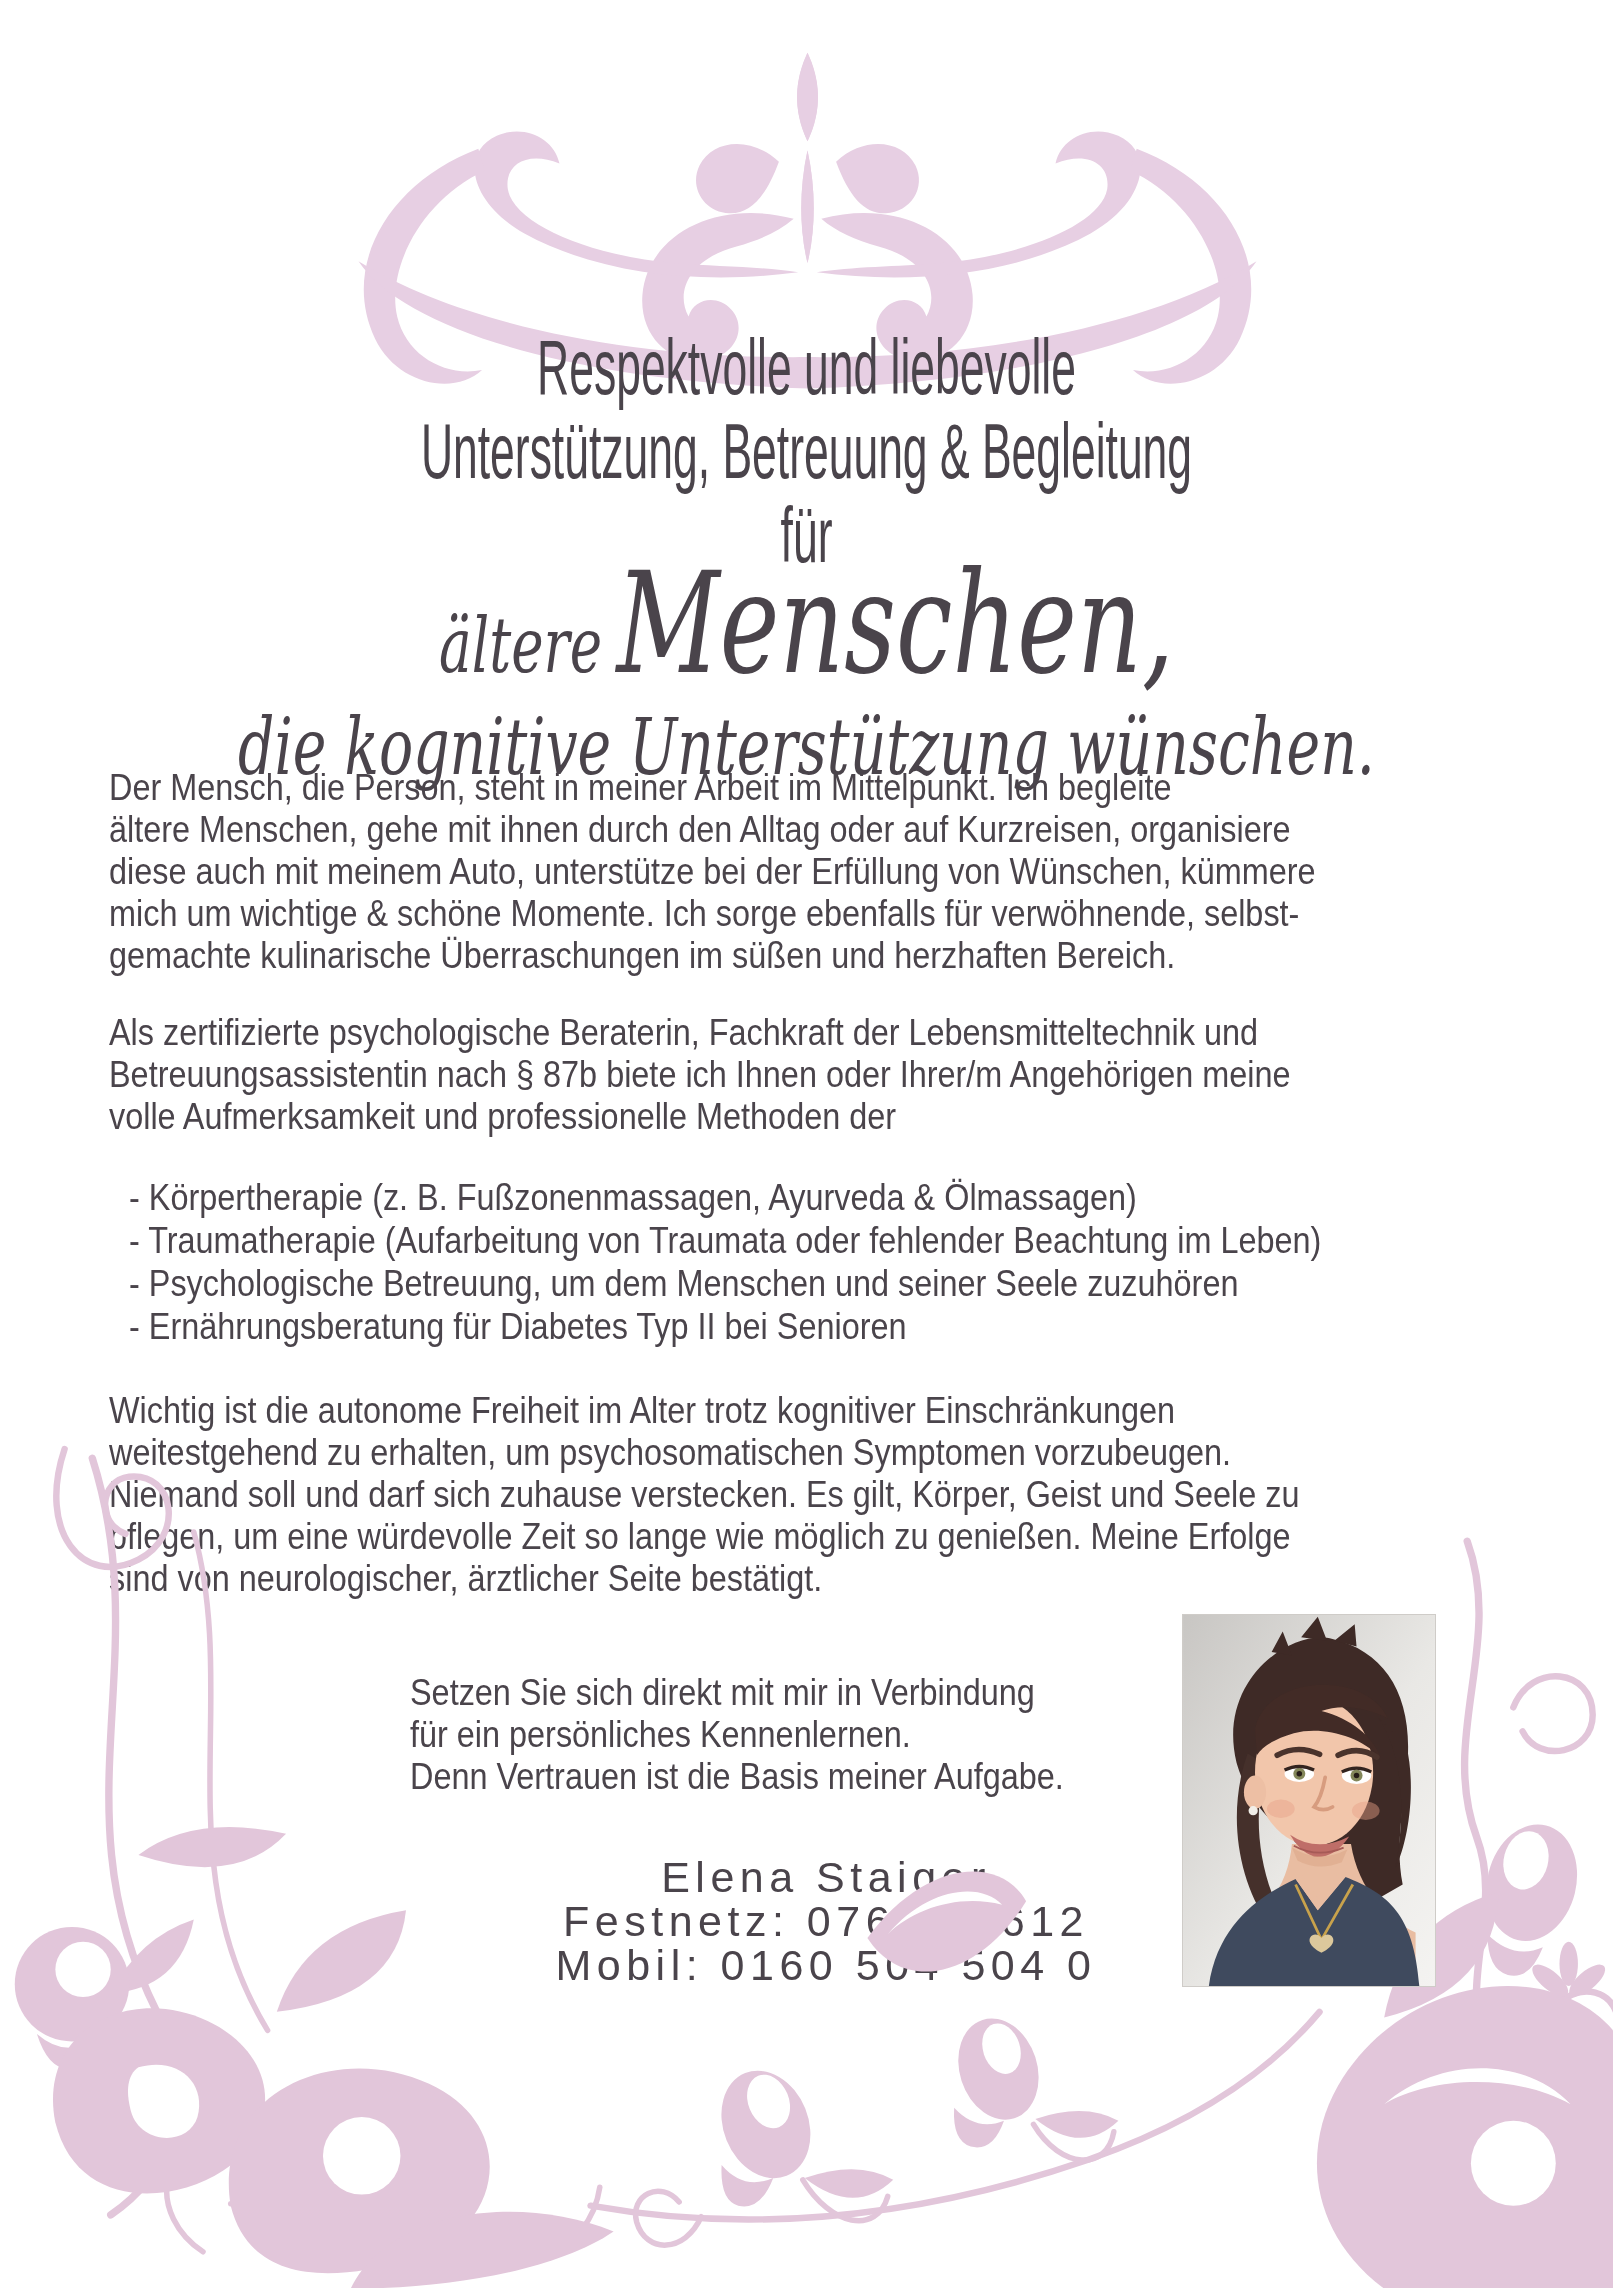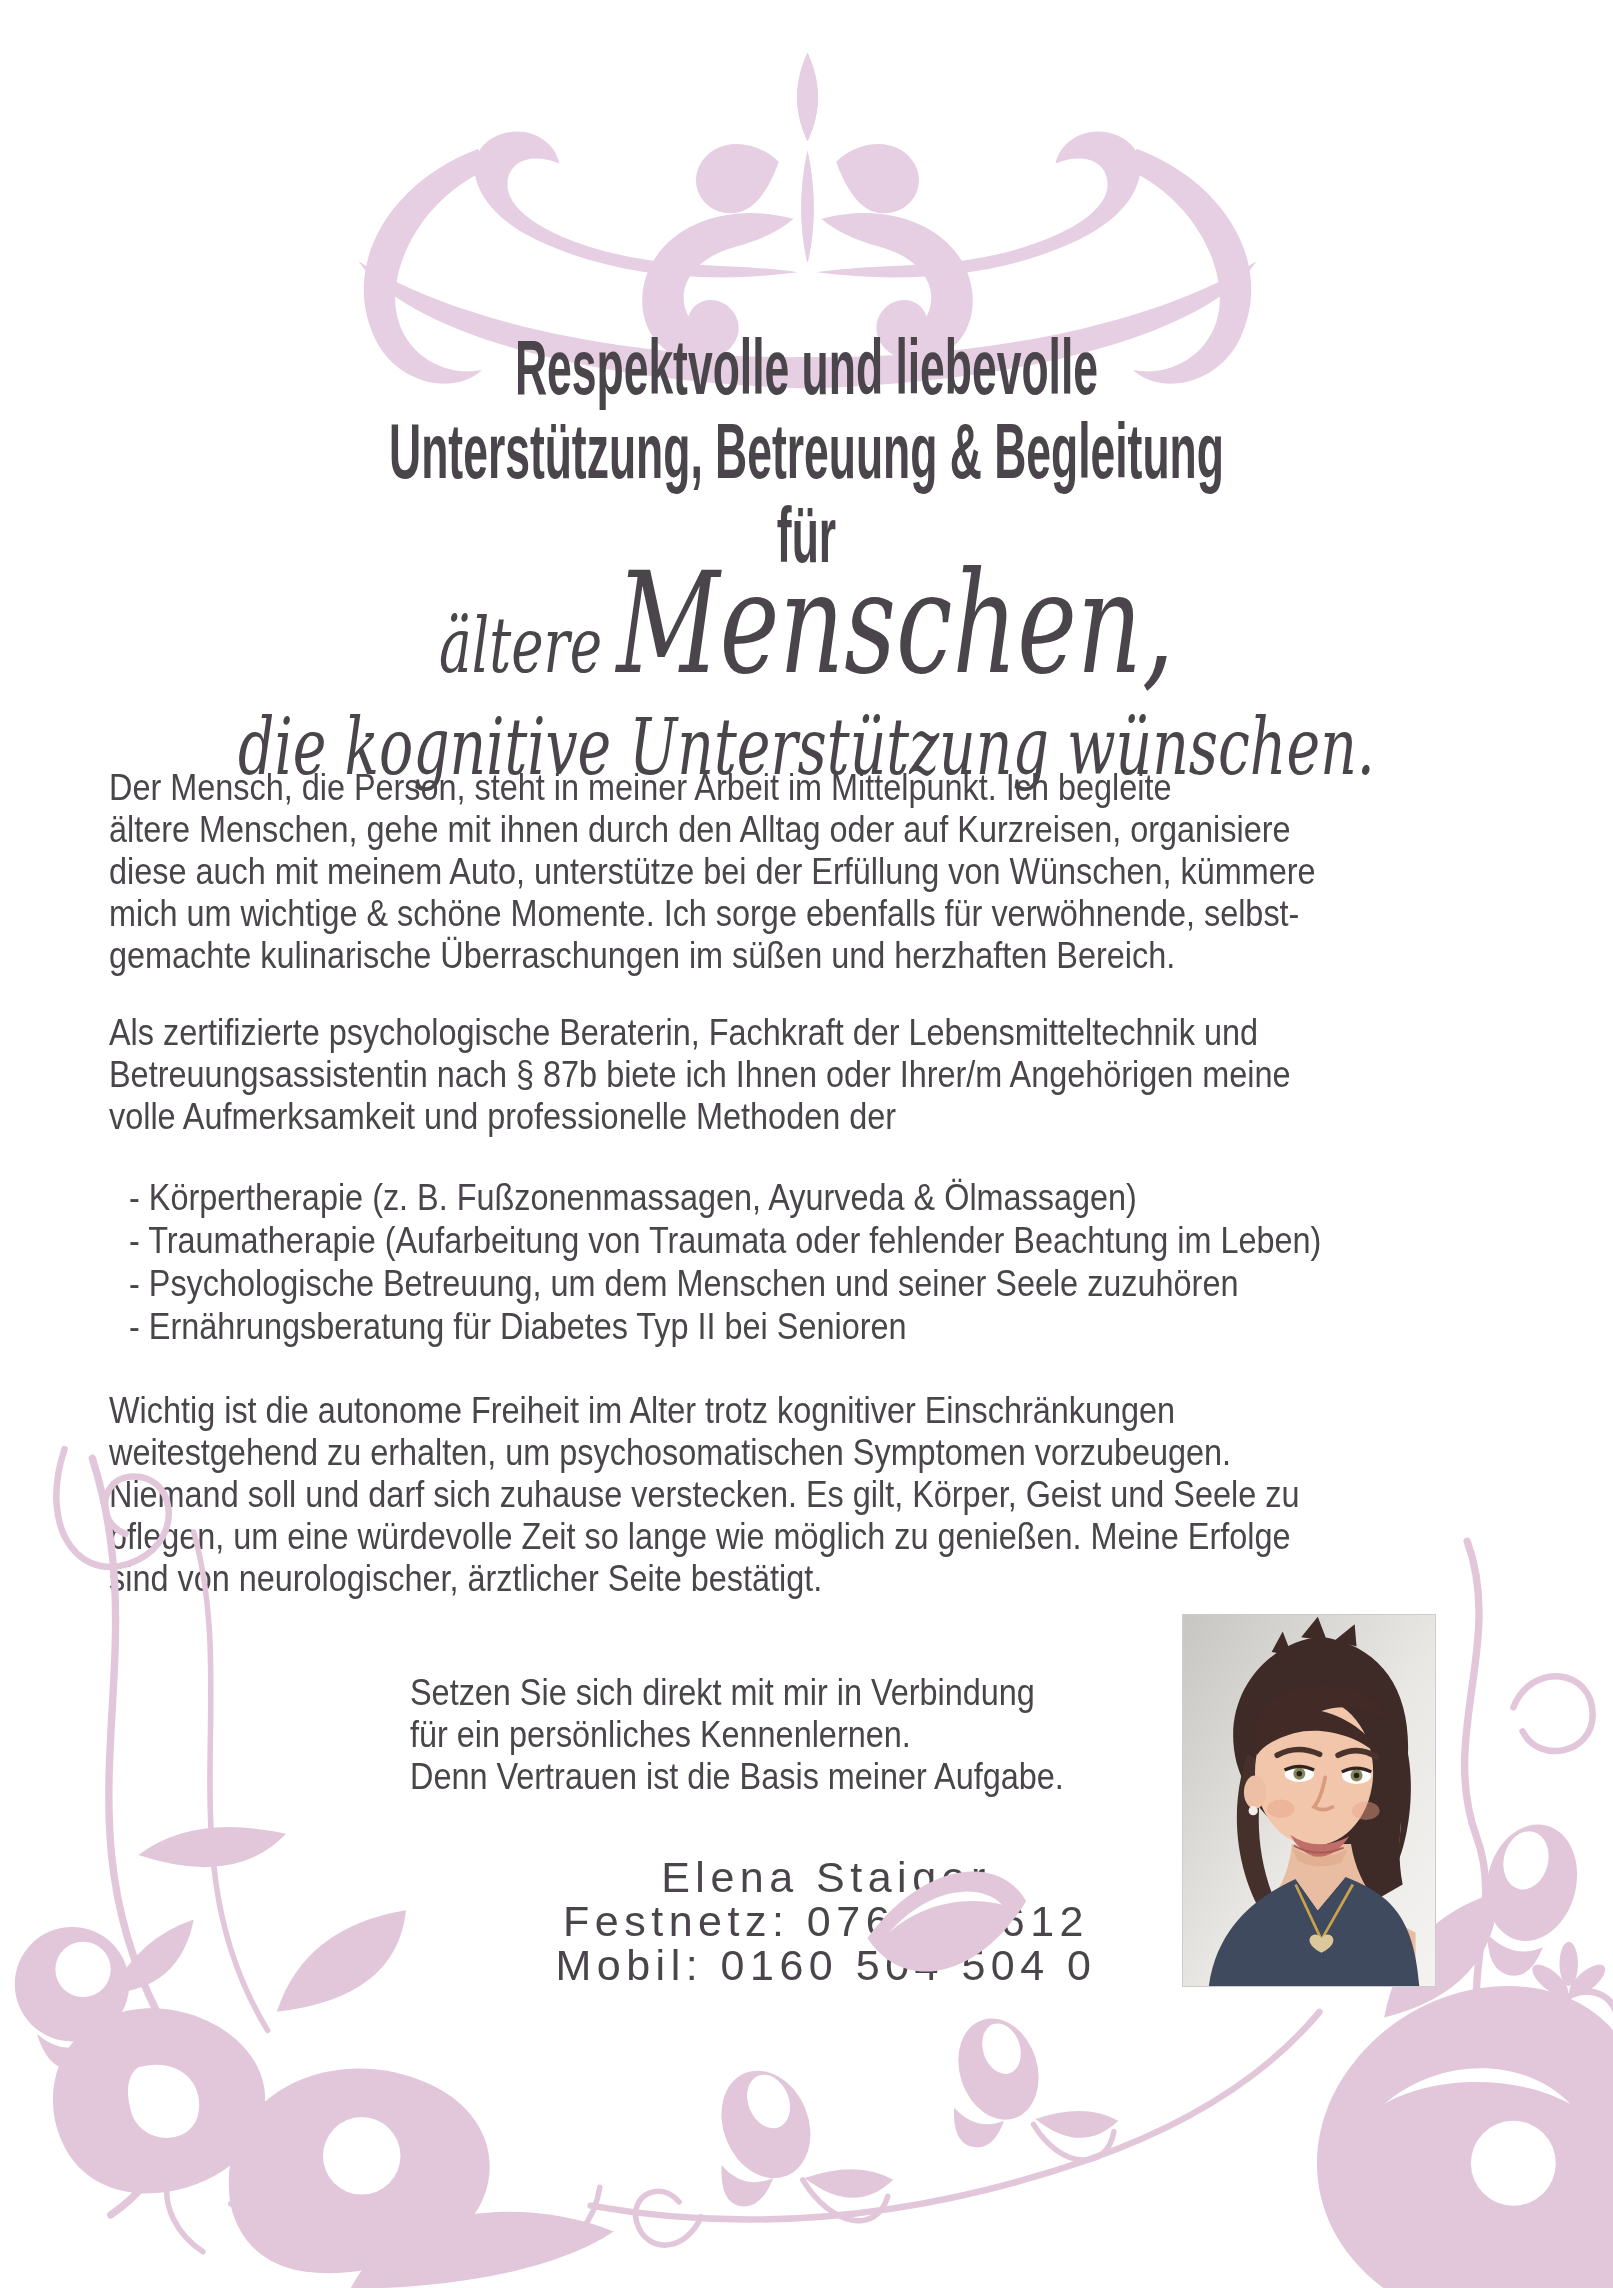--- a/index.html
+++ b/index.html
@@ -10,21 +10,21 @@
     color: var(--text, #4a444b);
   }
   .abs { position:absolute; }
 
   
   .orn  { fill: var(--ornament_pink, #e6cce1); }
   .garn { fill: var(--garland_pink, #e2c6da); }
   .vine { stroke: var(--garland_pink, #e2c6da); fill:none; stroke-linecap:round; }
 
   
-  .headline { left:0; width:100%; text-align:center; font-size:78px; line-height:84px;font-weight:bold; }
+  .headline { left:0; width:100%; text-align:center; font-size:78px; line-height:84px; }
   .headline .ln { transform:scaleX(0.57); transform-origin:center top; white-space:nowrap; }
 
   
   .script { left:0; width:100%; text-align:center;
             font-family:"DejaVu Serif", serif; font-style:italic; }
   .script-a { top:554px; font-size:140px; line-height:140px; transform:scaleX(0.72); transform-origin:center top; white-space:nowrap; }
   .script-a .sm { font-size:76px; margin-right:20px; }
   .script-b { top:703px; font-size:79px; line-height:88px; transform:scaleX(0.72); transform-origin:center top; white-space:nowrap; }
 
   

